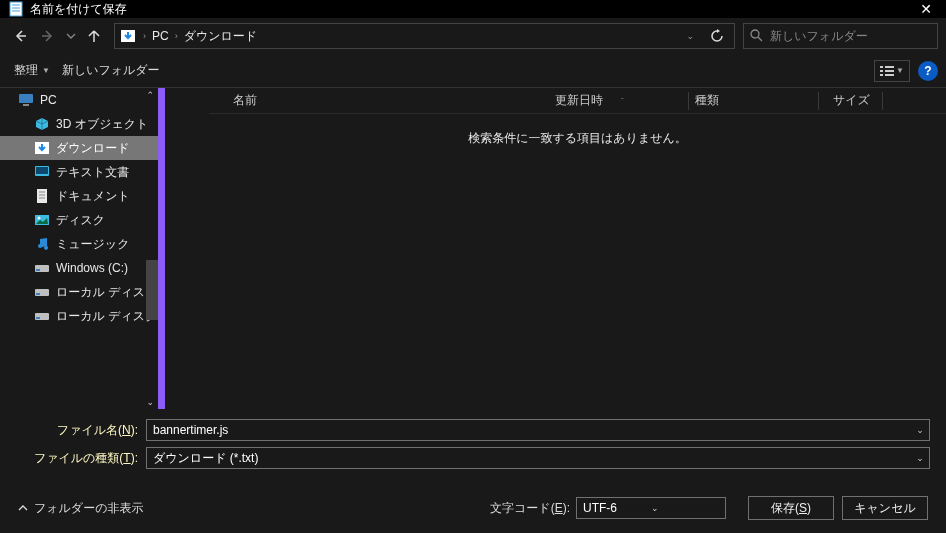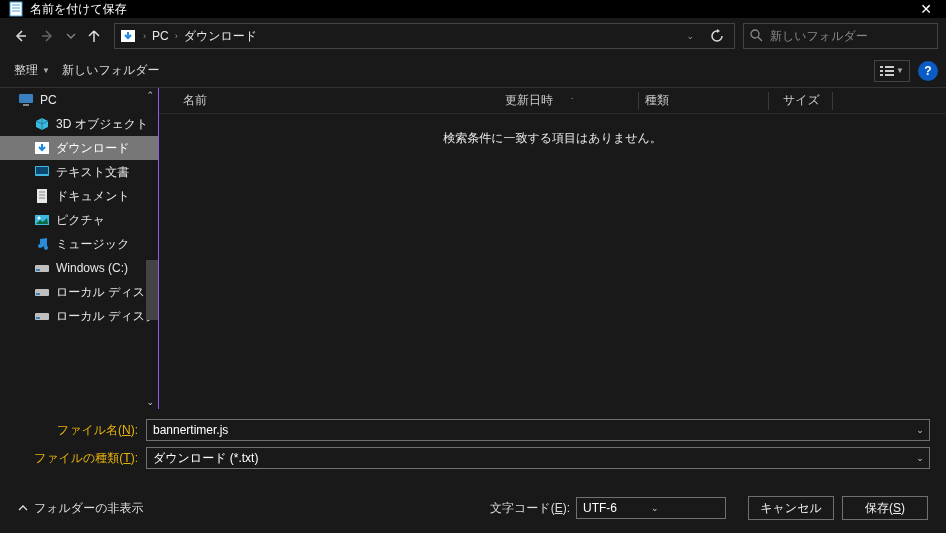--- a/index.html
+++ b/index.html
@@ -46,34 +46,34 @@
   .tree-item { height: 24px; display: flex; align-items: center; padding-left: 22px; gap: 6px; cursor: pointer; color: #e8e8e8; white-space: nowrap; }
   .tree-item.lv0 { padding-left: 18px; }
   .tree-item.lv1 { padding-left: 34px; }
   .tree-item.sel { background: #777; color: #fff; }
   .tree-icon { width: 16px; height: 16px; display: flex; align-items: center; justify-content: center; flex-shrink: 0;}
   .tree-up { position: absolute; top: 2px; right: 4px; font-size: 9px; color: #ccc; cursor: pointer; }
   .tree-dn { position: absolute; bottom: 2px; right: 4px; font-size: 9px; color: #ccc; cursor: pointer; }
   .tree-sb { position: absolute; right: 0; top: 172px; width: 12px; height: 60px; background: #444; cursor: pointer;}
   
   
-  .filelist { flex: 1; background: #191919; display: flex; flex-direction: column; border-left: 1px solid #8b5cf6;}
+  .filelist { flex: 1; background: #191919; display: flex; flex-direction: column; border-left: 7px solid #8b5cf6; padding-left: 44px;}
   .columns { height: 26px; display: flex; align-items: center; color: #ccc; padding-left: 18px; border-bottom: 1px solid #2a2a2a;}
   .col { padding: 0 6px; border-right: 1px solid #3a3a3a; height: 18px; display: flex; align-items: center;}
   .col.name { flex: 0 0 322px; border-right: none;}
   .col.date { flex: 0 0 140px; display:flex; gap:18px;}
   .col.type { flex: 0 0 130px; }
   .col.size { flex: 0 0 56px; margin-left: 8px; }
   .sort-ind { font-size: 8px; color: #888;}
   .empty-msg { text-align: center; color: #e8e8e8; padding-top: 16px; font-size: 12px;}
   
   
   .form { background: #191919; padding: 10px 16px 8px 16px; }
   .form-row { display: flex; align-items: center; margin-bottom: 6px; }
-  .form-label { width: 130px; text-align: right; padding-right: 8px; color: #eab308; }
+  .form-label { width: 130px; text-align: right; padding-right: 8px; color: #fef9c3; }
   .form-field { flex: 1; height: 22px; border: 1px solid #707070; background: #191919; display: flex; align-items: center; }
   .form-input { flex: 1; background: transparent; border: none; color: #fff; padding: 0 6px; outline: none; font-size: 12px; }
   .form-dd { width: 18px; text-align: center; color: #ccc; cursor: pointer; font-size: 9px;}
   .underline { text-decoration: underline; }
   
   
   .footer { height: 50px; background: #191919; display: flex; align-items: center; padding: 0 18px; }
   .footer-left { display: flex; align-items: center; gap: 6px; color: #ddd; cursor: pointer; }
   .footer-spacer { flex: 1; }
   .footer-enc { display: flex; align-items: center; gap: 6px; margin-right: 14px; }
@@ -237,21 +237,21 @@
         <span>ドキュメント</span>
       </div>
       <div class="tree-item lv1">
         <span class="tree-icon">
             <svg width="16" height="16">
               <rect x="1" y="3" width="14" height="10" fill="#3cb9e0"></rect>
               <circle cx="5" cy="6" r="1.5" fill="#fff"></circle>
               <path d="M2 12 L6 8 L9 10 L13 6 L14 12 Z" fill="#0b6a40"></path>
             </svg>
           </span>
-        <span>ピクチャ</span>
+        <span>ディスク</span>
       </div>
       <div class="tree-item lv1">
         <span class="tree-icon">
             <svg width="16" height="16">
               <path d="M6 12 A2 2 0 1 1 6 8 L6 3 L13 2 L13 10 A2 2 0 1 1 11 10" fill="#2a8cd8"></path>
             </svg>
           </span>
         <span>ミュージック</span>
       </div>
       <div class="tree-item lv1">
@@ -333,19 +333,19 @@
     <span>フォルダーの非表示</span>
   </div>
   <div class="footer-spacer"></div>
   <div class="footer-enc">
     <span class="enc-label"><span>文字コード(</span><span class="underline">E</span><span>):</span></span>
     <div class="enc-select">
       <span>UTF-6</span>
       <span class="enc-dd">⌄</span>
     </div>
   </div>
-  <div class="btn">キャンセル</div>
   <div class="btn">
       <span>保存(</span>
       <span class="underline">S</span>
       <span>)</span>
     </div>
+  <div class="btn">キャンセル</div>
 </div>
 
 </body></html>

